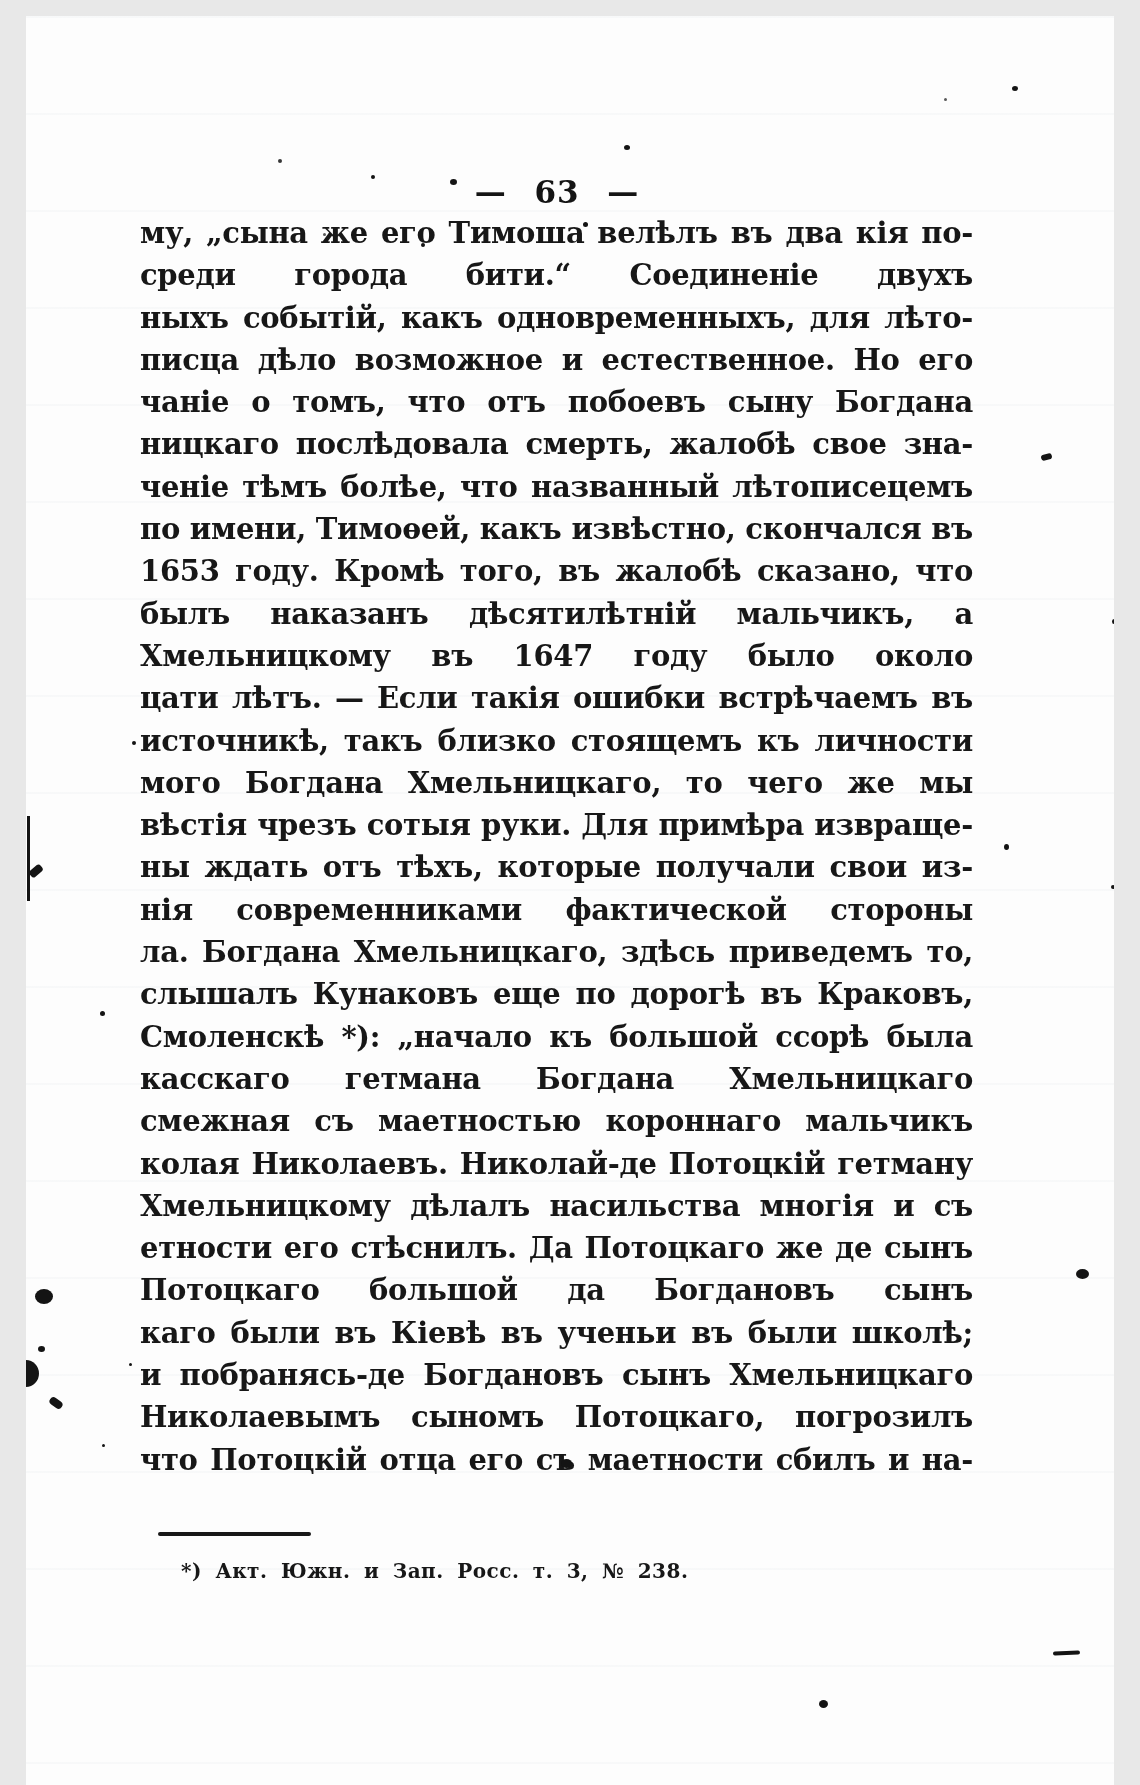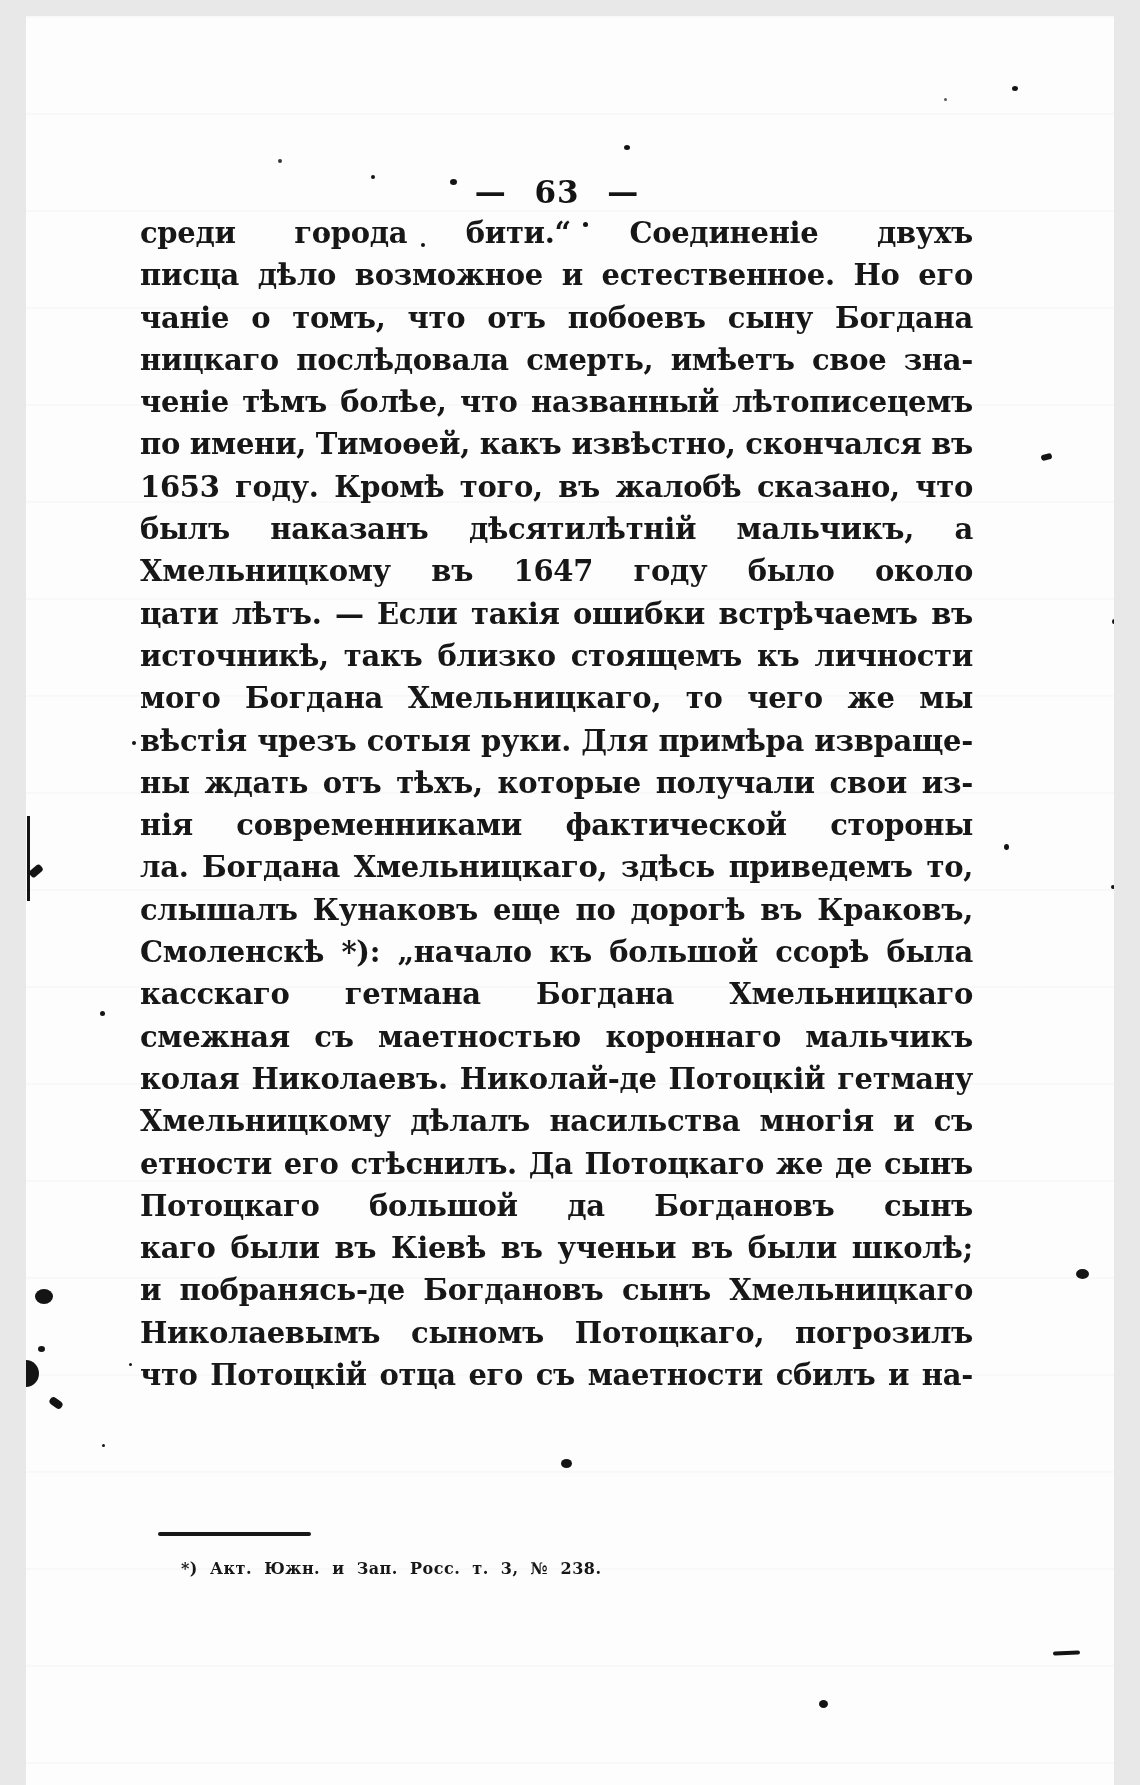--- a/index.html
+++ b/index.html
@@ -45,21 +45,21 @@
     position:absolute;
     left:132px;top:1516px;
     width:153px;height:4px;
     background:#181818;
     border-radius:2px;
   }
   .footnote{
     position:absolute;
     left:155px;top:1543px;
     width:700px;
-    font-size:16px;
+    font-size:20px;
     font-weight:700;
     letter-spacing:0.5px;
     word-spacing:6px;
     color:#171717;
   }
   .speck{
     position:absolute;
     background:#141414;
     border-radius:50%;
   }
@@ -69,24 +69,26 @@
   }
 </style>
 </head>
 <body>
 
 <div class="page">
 
   <div class="page-number">— 63 —</div>
 
   <div class="body-text">
+    <div class="text-line">му, „сына же его Тимоша велѣлъ въ два кія по-</div>
     <div class="text-line">среди города бити.“ Соединеніе двухъ разновремен-</div>
+    <div class="text-line">ныхъ событій, какъ одновременныхъ, для лѣто-</div>
     <div class="text-line">писца дѣло возможное и естественное. Но его мол-</div>
     <div class="text-line">чаніе о томъ, что отъ побоевъ сыну Богдана Хмель-</div>
-    <div class="text-line">ницкаго послѣдовала смерть, имѣетъ свое зна-</div>
+    <div class="text-line">ницкаго послѣдовала смерть, жалобѣ свое зна-</div>
     <div class="text-line">ченіе тѣмъ болѣе, что названный лѣтописецемъ</div>
     <div class="text-line">по имени, Тимоѳей, какъ извѣстно, скончался въ</div>
     <div class="text-line">1653 году. Кромѣ того, въ жалобѣ сказано, что</div>
     <div class="text-line">былъ наказанъ дѣсятилѣтній мальчикъ, а Тимоѳею</div>
     <div class="text-line">Хмельницкому въ 1647 году было около шестнад-</div>
     <div class="text-line">цати лѣтъ. — Если такія ошибки встрѣчаемъ въ</div>
     <div class="text-line">источникѣ, такъ близко стоящемъ къ личности са-</div>
     <div class="text-line">мого Богдана Хмельницкаго, то чего же мы долж-</div>
     <div class="text-line">вѣстія чрезъ сотыя руки. Для примѣра извраще-</div>
     <div class="text-line">ны ждать отъ тѣхъ, которые получали свои из-</div>

